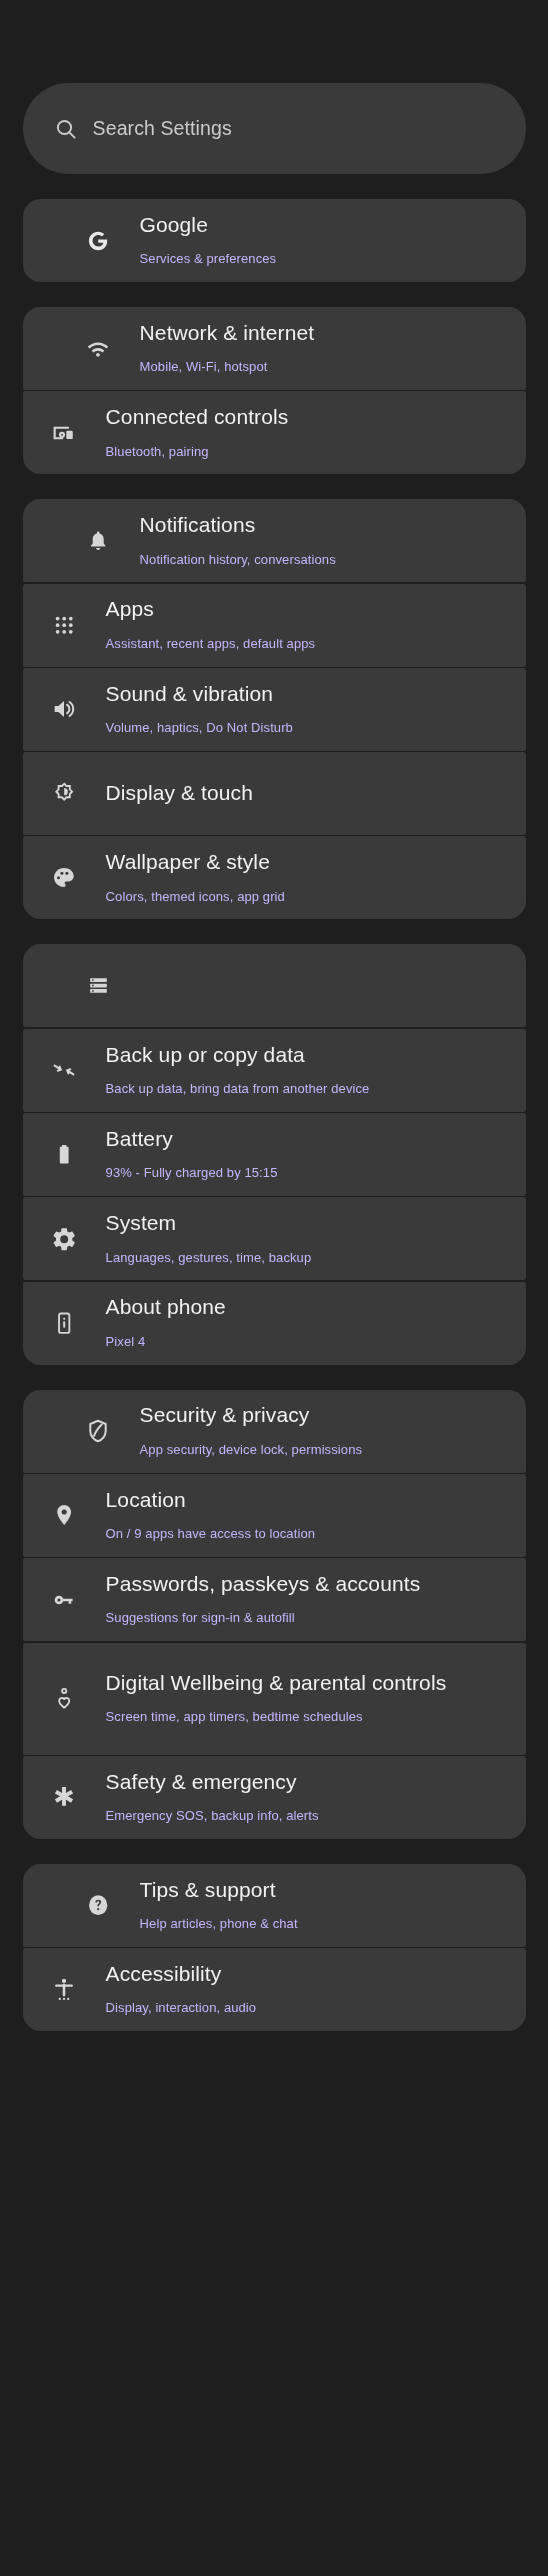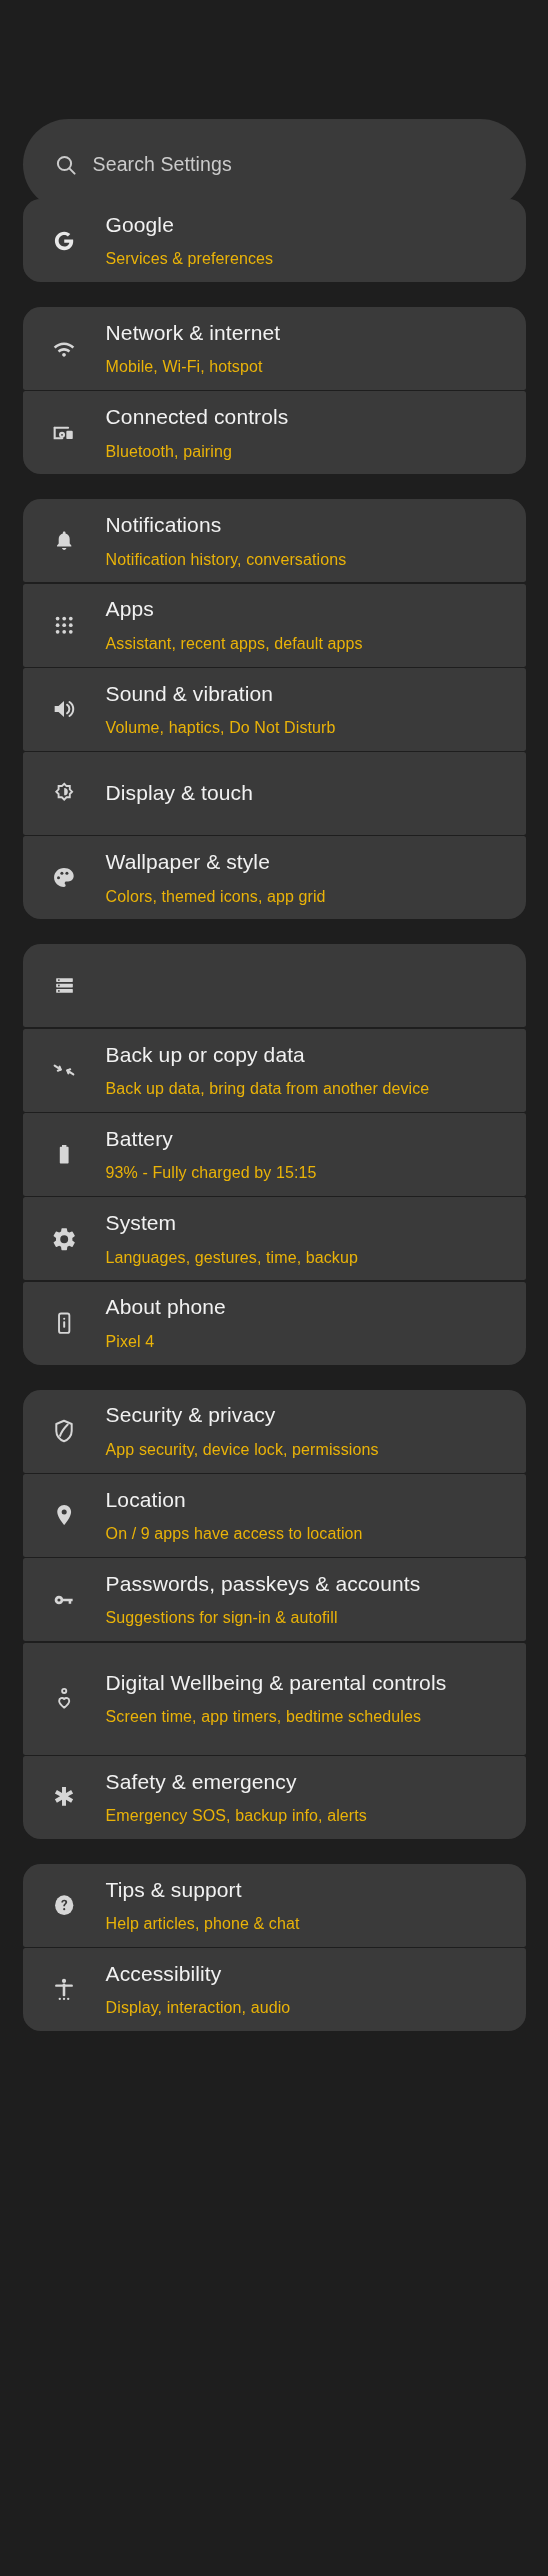--- a/index.html
+++ b/index.html
@@ -25,21 +25,20 @@
   }
   .search-pill {
     width: 100%;
     height: 100%;
     box-sizing: border-box;
     background: #3a3a3a;
     border-radius: 48px;
     display: flex;
     align-items: center;
     padding-left: 31px;
-    margin-top: 36px;
   }
   .search-icon {
     width: 24px;
     height: 24px;
     flex: 0 0 24px;
     display: block;
     margin-right: 15px;
   }
   .search-icon svg { display: block; }
   .search-text {
@@ -68,20 +67,21 @@
     display: flex;
     align-items: center;
     padding: 0 0 0 0;
     box-sizing: border-box;
     min-height: 83px;
   }
   .row:last-child { margin-bottom: 0; }
   .group .row:first-child {
     border-top-left-radius: 17.6px;
     border-top-right-radius: 17.6px;
+    padding-left: 34px;
   }
   .group .row:last-child {
     border-bottom-left-radius: 17.6px;
     border-bottom-right-radius: 17.6px;
   }
   .group .row:only-child { border-radius: 17.6px; }
 
   .row.tall { min-height: 112px; }
 
   .ico {
@@ -98,23 +98,23 @@
     padding-right: 25px;
     min-width: 0;
   }
   .title {
     font-size: 21px;
     line-height: 26.4px;
     color: #f1f1f1;
     letter-spacing: 0.1px;
   }
   .sub {
-    font-size: 16px;
+    font-size: 13px;
     line-height: 20px;
-    color: #eab308;
+    color: #c4b5fd;
     letter-spacing: 0.1px;
     margin-top: 11px;
   }
 </style>
 </head>
 <body>
 
 <div class="search-wrap">
   <div class="search-pill">
     <span class="search-icon">

